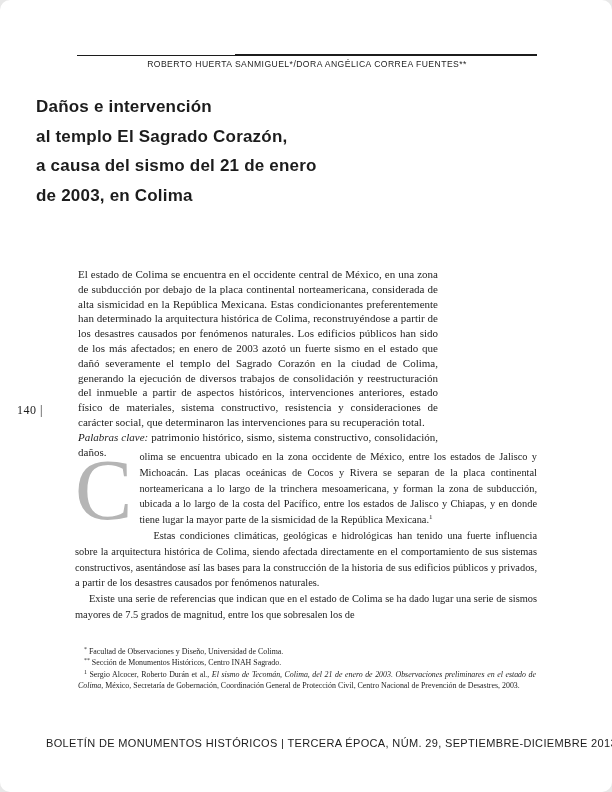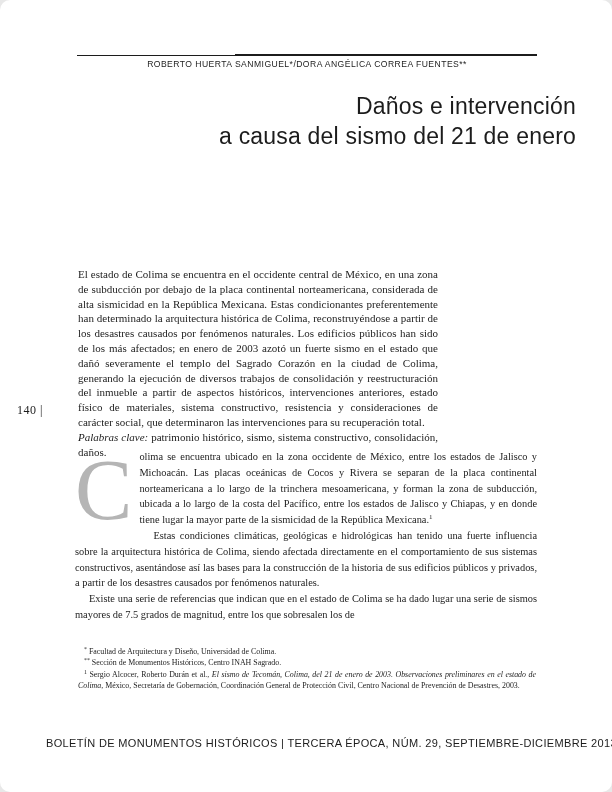--- a/index.html
+++ b/index.html
@@ -21,24 +21,24 @@
   .authors{
     position:absolute;left:77px;top:59px;width:460px;
     text-align:center;
     font-family:"Liberation Sans", sans-serif;
     font-size:8.6px;letter-spacing:.45px;
     white-space:nowrap;
   }
 
   .title{
     position:absolute;left:36px;top:92px;width:540px;
-    text-align:right;
+    text-align:left;
     font-family:"Liberation Sans", sans-serif;
-    font-weight:400;
-    font-size:23px;line-height:29.5px;
+    font-weight:700;
+    font-size:17px;line-height:29.5px;
     letter-spacing:.2px;
   }
 
   .abstract{
     position:absolute;left:78px;top:238px;width:360px;
     font-size:11px;line-height:14.8px;
     text-align:justify;
     margin-top:29px;
   }
   .abstract .keywords{margin-top:0;}
@@ -91,37 +91,39 @@
 
   <div class="rule-wrap">
     <div class="rule-thin"></div>
     <div class="rule-thick"></div>
   </div>
 
   <div class="authors">ROBERTO HUERTA SANMIGUEL*/DORA ANGÉLICA CORREA FUENTES**</div>
 
   <div class="title">
     <div>Daños e intervención</div>
+    <div>al templo El Sagrado Corazón,</div>
     <div>a causa del sismo del 21 de enero</div>
+    <div>de 2003, en Colima</div>
   </div>
 
   <div class="abstract">
     <div>El estado de Colima se encuentra en el occidente central de México, en una zona de subducción por debajo de la placa continental norteamericana, considerada de alta sismicidad en la República Mexicana. Estas condicionantes preferentemente han determinado la arquitectura histórica de Colima, reconstruyéndose a partir de los desastres causados por fenómenos naturales. Los edificios públicos han sido de los más afectados; en enero de 2003 azotó un fuerte sismo en el estado que dañó severamente el templo del Sagrado Corazón en la ciudad de Colima, generando la ejecución de diversos trabajos de consolidación y reestructuración del inmueble a partir de aspectos históricos, intervenciones anteriores, estado físico de materiales, sistema constructivo, resistencia y consideraciones de carácter social, que determinaron las intervenciones para su recuperación total.</div>
     <div class="keywords"><span class="kw-label">Palabras clave:</span><span> patrimonio histórico, sismo, sistema constructivo, consolidación, daños.</span></div>
   </div>
 
   <div class="pagenum">140 |</div>
 
   <div class="bodytext">
     <p><span class="dropcap">C</span><span>olima se encuentra ubicado en la zona occidente de México, entre los estados de Jalisco y Michoacán. Las placas oceánicas de Cocos y Rivera se separan de la placa continental norteamericana a lo largo de la trinchera mesoamericana, y forman la zona de subducción, ubicada a lo largo de la costa del Pacífico, entre los estados de Jalisco y Chiapas, y en donde tiene lugar la mayor parte de la sismicidad de la República Mexicana.</span><sup class="noteref">1</sup></p>
     <p class="indent">Estas condiciones climáticas, geológicas e hidrológicas han tenido una fuerte influencia sobre la arquitectura histórica de Colima, siendo afectada directamente en el comportamiento de sus sistemas constructivos, asentándose así las bases para la construcción de la historia de sus edificios públicos y privados, a partir de los desastres causados por fenómenos naturales.</p>
     <p class="indent">Existe una serie de referencias que indican que en el estado de Colima se ha dado lugar una serie de sismos mayores de 7.5 grados de magnitud, entre los que sobresalen los de</p>
   </div>
 
   <div class="footnotes">
-    <p class="fn-indent"><sup>*</sup><span> Facultad de Arquitectura y Diseño, Universidad de Colima.</span></p>
+    <p class="fn-indent"><sup>*</sup><span> Facultad de Observaciones y Diseño, Universidad de Colima.</span></p>
     <p class="fn-indent"><sup>**</sup><span> Sección de Monumentos Históricos, Centro INAH Sagrado.</span></p>
     <p class="fn-indent"><sup>1</sup><span> Sergio Alcocer, Roberto Durán et al., </span><span class="fn-title">El sismo de Tecomán, Colima, del 21 de enero de 2003. Observaciones preliminares en el estado de Colima</span><span>, México, Secretaría de Gobernación, Coordinación General de Protección Civil, Centro Nacional de Prevención de Desastres, 2003.</span></p>
   </div>
 
   <div class="footer">BOLETÍN DE MONUMENTOS HISTÓRICOS | TERCERA ÉPOCA, NÚM. 29, SEPTIEMBRE-DICIEMBRE 2013</div>
 
 </div>
 
 </body></html>

